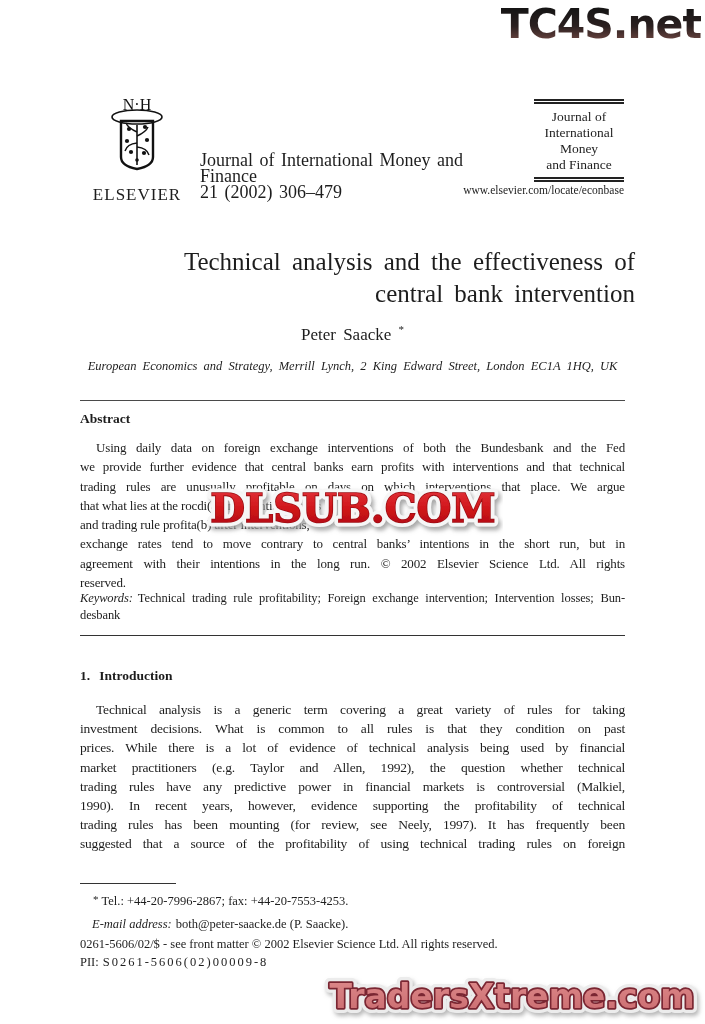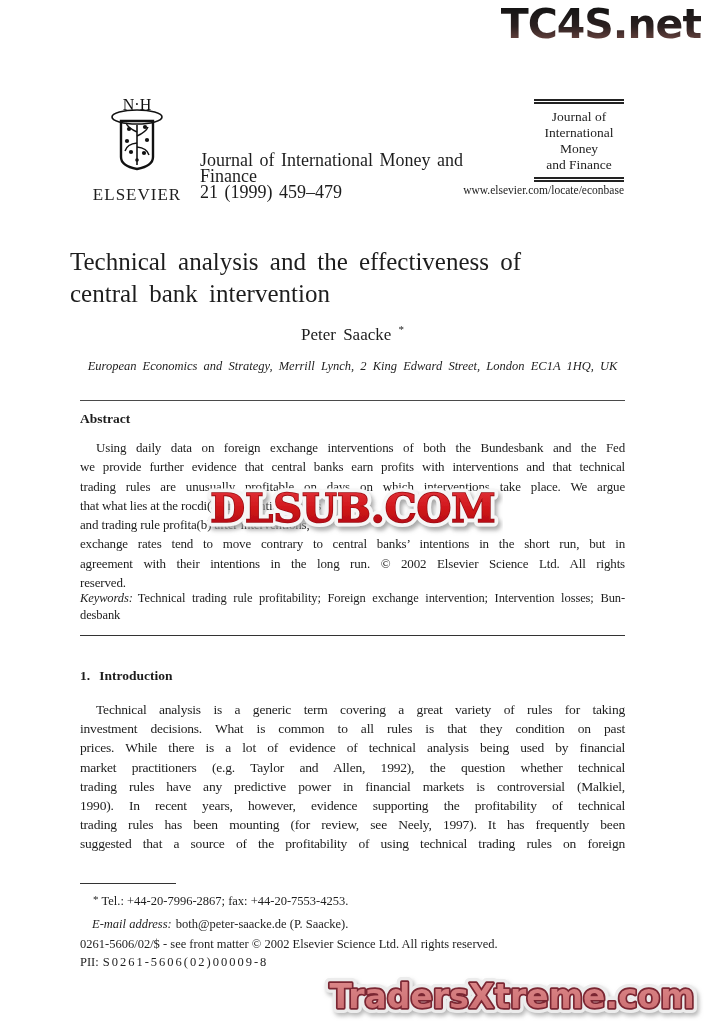--- a/index.html
+++ b/index.html
@@ -35,21 +35,21 @@
     padding:5px 0 4px 0;text-align:center;
     font-size:13.5px;line-height:16px;
   }
   .website{
     position:absolute;left:330px;top:184px;width:294px;
     text-align:right;font-size:11.5px;
   }
   
   .title{
     position:absolute;left:70px;top:246px;width:565px;
-    text-align:left;font-size:25px;line-height:32px;word-spacing:5px;
+    text-align:right;font-size:25px;line-height:32px;word-spacing:5px;
   }
   .author{
     position:absolute;left:80px;top:323px;width:545px;
     text-align:center;font-size:17px;word-spacing:3px;
   }
   .author sup{font-size:11px;}
   .affiliation{
     position:absolute;left:45px;top:359px;width:615px;
     text-align:center;font-style:italic;font-size:12.5px;word-spacing:3px;
   }
@@ -118,21 +118,21 @@
       <circle cx="47" cy="44" r="2.1" fill="#111"></circle>
       <circle cx="31" cy="56" r="2.1" fill="#111"></circle>
       <circle cx="44" cy="57" r="2.1" fill="#111"></circle>
       <circle cx="37" cy="64" r="1.8" fill="#111"></circle>
     </svg>
     <div class="publisher">ELSEVIER</div>
   </div>
 
   <div class="header-center">
     <div>Journal of International Money and Finance</div>
-    <div>21 (1999) 459–479</div>
+    <div>21 (2002) 306–479</div>
   </div>
 
   <div class="journal-box">
     <div>Journal of</div>
     <div>International</div>
     <div>Money</div>
     <div>and Finance</div>
   </div>
 
   <div class="website">www.elsevier.com/locate/econbase</div>
@@ -145,21 +145,21 @@
     <span>Peter Saacke</span>
     <sup>*</sup>
   </div>
   <div class="affiliation">European Economics and Strategy, Merrill Lynch, 2 King Edward Street, London EC1A 1HQ, UK</div>
 
   <div class="rule rule-abstract"></div>
   <div class="abstract-heading">Abstract</div>
   <div class="abstract-body">
     <div class="jline indent">Using daily data on foreign exchange interventions of both the Bundesbank and the Fed</div>
     <div class="jline">we provide further evidence that central banks earn profits with interventions and that technical</div>
-    <div class="jline">trading rules are unusually profitable on days on which interventions take place. We argue</div>
+    <div class="jline">trading rules are unusually profitable on days on which interventions that place. We argue</div>
     <div class="fragline">
       <span>that what lies at the roc</span>
       <span>di</span>
       <span>(a) intervention profits</span>
     </div>
     <div class="fragline">
       <span>and trading rule profita</span>
       <span>(b) after interventions,</span>
     </div>
     <div class="jline">exchange rates tend to move contrary to central banks’ intentions in the short run, but in</div>

